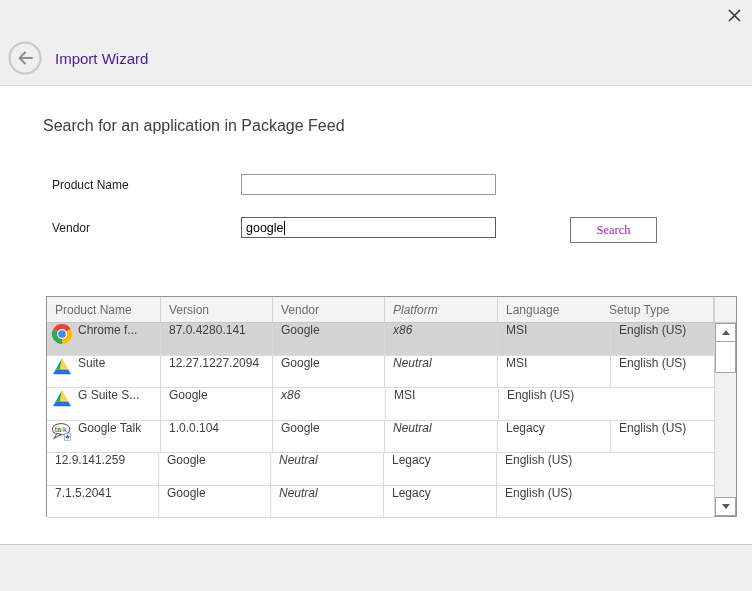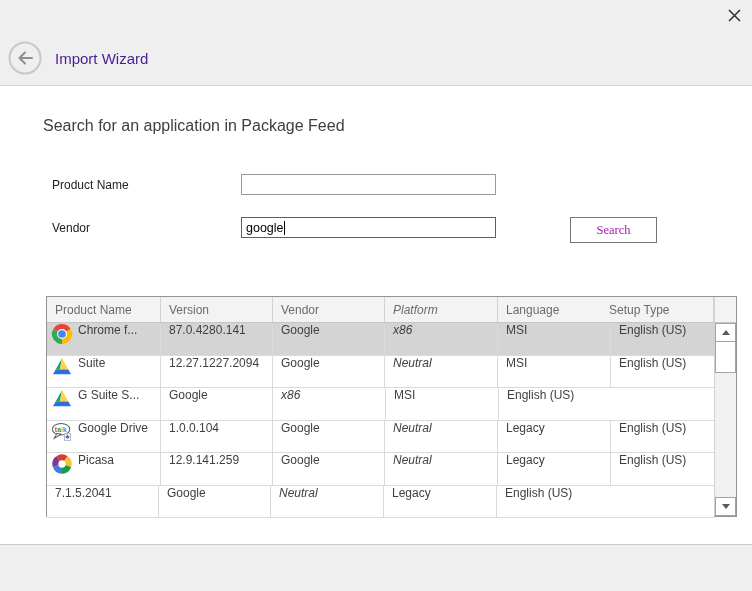--- a/index.html
+++ b/index.html
@@ -182,41 +182,30 @@
 
     <div class="grid-row">
       <div class="cell c0">
         <svg class="app-icon" viewBox="0 0 24 24">
           <ellipse cx="11" cy="9" rx="9.5" ry="6.3" fill="#fff" stroke="#5a5a5a" stroke-width="1.1"></ellipse>
           <path d="M6.5 13.5 L3.5 19 L11 14.5 Z" fill="#fff" stroke="#5a5a5a" stroke-width="1.1"></path>
           <text x="4.2" y="11.6" font-family="Liberation Sans, sans-serif" font-size="7.5" font-weight="bold"><tspan fill="#db4437">t</tspan><tspan fill="#0f9d58">a</tspan><tspan fill="#f4b400">l</tspan><tspan fill="#4285f4">k</tspan></text>
           <rect x="14.5" y="14" width="7" height="7" fill="#fff" stroke="#9a9a9a" stroke-width="0.8"></rect>
           <path d="M18 15.2 v3.2 M18 18.8 l-2-2 M18 18.8 l2-2" stroke="#2a5fd0" stroke-width="1.4" fill="none"></path>
         </svg>
-        <span>Google Drive</span>
+        <span>Google Talk</span>
       </div>
       <div class="cell c1">1.0.0.104</div>
       <div class="cell c2">Google</div>
       <div class="cell c3">Neutral</div>
       <div class="cell c4">Legacy</div>
       <div class="cell c5">English (US)</div>
     </div>
 
     <div class="grid-row">
-      <div class="cell c0">
-        <svg class="app-icon" viewBox="0 0 24 24">
-          <path d="M12 12 L5.83 3.51 A10.5 10.5 0 0 1 18.17 3.51 Z" fill="#d93b30"></path>
-          <path d="M12 12 L18.17 3.51 A10.5 10.5 0 0 1 21.99 15.24 Z" fill="#fbc02d"></path>
-          <path d="M12 12 L21.99 15.24 A10.5 10.5 0 0 1 12 22.5 Z" fill="#189a46"></path>
-          <path d="M12 12 L12 22.5 A10.5 10.5 0 0 1 2.01 15.24 Z" fill="#3f7de0"></path>
-          <path d="M12 12 L2.01 15.24 A10.5 10.5 0 0 1 5.83 3.51 Z" fill="#7e3794"></path>
-          <circle cx="12" cy="12" r="4" fill="#fff"></circle>
-        </svg>
-        <span>Picasa</span>
-      </div>
       <div class="cell c1">12.9.141.259</div>
       <div class="cell c2">Google</div>
       <div class="cell c3">Neutral</div>
       <div class="cell c4">Legacy</div>
       <div class="cell c5">English (US)</div>
     </div>
 
     <div class="grid-row">
       <div class="cell c1">7.1.5.2041</div>
       <div class="cell c2">Google</div>

